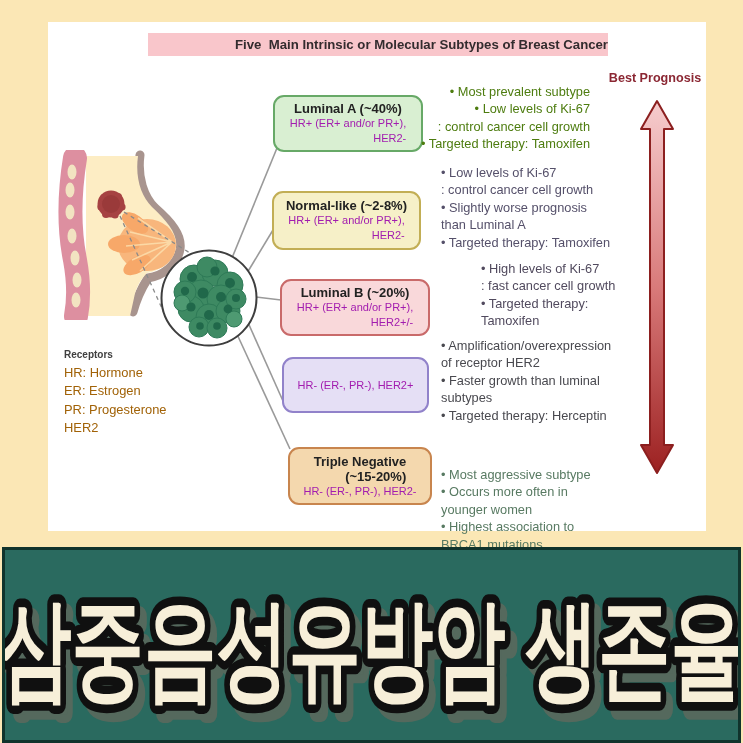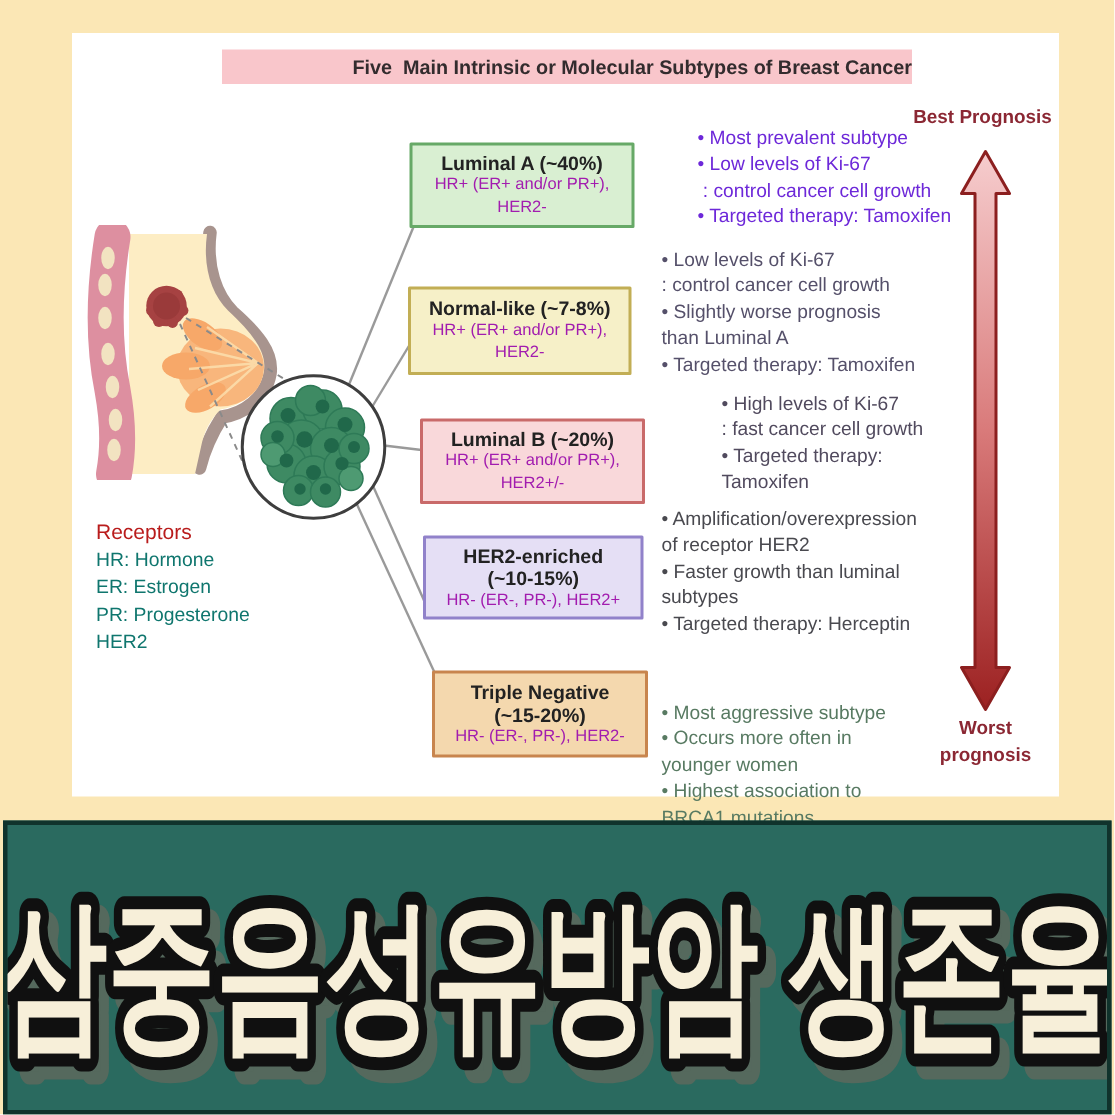--- a/index.html
+++ b/index.html
@@ -1,26 +1,26 @@
 <!DOCTYPE html>
 <html><head>
 <meta charset="utf-8">
 <style>
   html,body{margin:0;padding:0;}
   .stage{position:relative;width:743px;height:743px;background:#fbe7b5;overflow:hidden;font-family:"Liberation Sans",sans-serif;}
   .panel{position:absolute;left:48px;top:22px;width:658px;height:509px;background:#ffffff;}
   .titlebar{position:absolute;left:148px;top:33px;width:460px;height:23px;background:#f9c6cb;color:#332c2e;font-weight:bold;font-size:13.2px;line-height:23px;text-align:right;white-space:pre;}
-  .box{position:absolute;border:2px solid #888;border-radius:1px;display:flex;flex-direction:column;justify-content:center;align-items:center;text-align:center;}
+  .box{position:absolute;border:2px solid #888;border-radius:11px;display:flex;flex-direction:column;justify-content:center;align-items:center;text-align:right;}
   .box-title{font-weight:bold;font-size:13px;line-height:15px;color:#222;}
   .box-detail{font-size:11px;line-height:15px;color:#a21caf;}
   .pre{white-space:pre;}
   .notes{position:absolute;font-size:12.8px;line-height:17.4px;}
   .legend{position:absolute;left:64px;top:345px;}
-  .legend-head{font-weight:normal;font-size:14px;color:#b91c1c;line-height:19px;}
-  .legend-items{font-size:12.9px;color:#0f766e;line-height:18.3px;}
+  .legend-head{font-weight:bold;font-size:10px;color:#404040;line-height:19px;}
+  .legend-items{font-size:12.9px;color:#a16207;line-height:18.3px;}
   .prog{position:absolute;font-weight:bold;font-size:12.6px;color:#8b2733;text-align:center;line-height:15px;}
   svg{position:absolute;}
   .band{position:absolute;left:2px;top:547px;width:733px;height:190px;background:#2a6a5f;border:3px solid #10332c;border-bottom-width:6px;}
 </style>
 </head>
 <body>
 
 <div class="stage">
   <div class="panel"></div>
   <div class="titlebar">Five  Main Intrinsic or Molecular Subtypes of Breast Cancer</div>
@@ -103,41 +103,39 @@
         <circle cx="59" cy="79" r="3.8"></circle>
     </g>
   </svg>
 
   <div class="box" style="left: 273px; top: 95px; width: 146px; height: 53px; background: rgb(217, 239, 210); border-color: rgb(103, 169, 103);">
     <div class="box-title pre">Luminal A (~40%)</div>
     <div class="box-detail pre">HR+ (ER+ and/or PR+),
 HER2-</div>
   </div>
   <div class="box" style="left: 272px; top: 191px; width: 145px; height: 55px; background: rgb(246, 240, 200); border-color: rgb(194, 174, 85);">
-    <div class="box-title pre">Normal-like (~7-8%)</div>
+    <div class="box-title pre">Normal-like (~2-8%)</div>
     <div class="box-detail pre">HR+ (ER+ and/or PR+),
 HER2-</div>
   </div>
   <div class="box" style="left: 280px; top: 279px; width: 146px; height: 53px; background: rgb(249, 216, 218); border-color: rgb(201, 106, 106);">
     <div class="box-title pre">Luminal B (~20%)</div>
     <div class="box-detail pre">HR+ (ER+ and/or PR+),
 HER2+/-</div>
   </div>
   <div class="box" style="left: 282px; top: 357px; width: 143px; height: 52px; background: rgb(229, 223, 245); border-color: rgb(145, 130, 202);">
-    <div class="box-title pre">HER2-enriched
-(~10-15%)</div>
     <div class="box-detail pre">HR- (ER-, PR-), HER2+</div>
   </div>
   <div class="box" style="left: 288px; top: 447px; width: 140px; height: 54px; background: rgb(244, 216, 174); border-color: rgb(200, 133, 78);">
     <div class="box-title pre">Triple Negative
 (~15-20%)</div>
     <div class="box-detail pre">HR- (ER-, PR-), HER2-</div>
   </div>
 
-  <div class="notes pre" style="left: 465px; top: 83px; color: #6d28d9;">• Most prevalent subtype
+  <div class="notes pre" style="left: 421px; top: 83px; color: #4d7c0f; text-align: right;">• Most prevalent subtype
 • Low levels of Ki-67
  : control cancer cell growth
 • Targeted therapy: Tamoxifen</div>
   <div class="notes pre" style="left: 441px; top: 164px; color: rgb(85, 80, 106);">• Low levels of Ki-67
 : control cancer cell growth
 • Slightly worse prognosis
 than Luminal A
 • Targeted therapy: Tamoxifen</div>
   <div class="notes pre" style="left: 441px; top: 260px; color: rgb(81, 74, 94); margin-left: 40px;">• High levels of Ki-67
 : fast cancer cell growth
@@ -166,22 +164,20 @@
     <defs>
       <linearGradient id="ag" x1="0" y1="0" x2="0" y2="1">
         <stop offset="0" stop-color="#f6cdce"></stop>
         <stop offset="0.5" stop-color="#d97a7a"></stop>
         <stop offset="1" stop-color="#9c2121"></stop>
       </linearGradient>
     </defs>
     <path d="M23 3 L39 31 L30 31 L30 347 L39 347 L23 375 L7 347 L16 347 L16 31 L7 31 Z" fill="url(#ag)" stroke="#8c1f1f" stroke-width="2" stroke-linejoin="round"></path>
   </svg>
   <div class="prog" style="left:595px;top:71px;width:120px">Best Prognosis</div>
-  <div class="prog pre" style="left:607px;top:476px;width:100px;line-height:18px">Worst
-prognosis</div>
 
   <div class="band">
 
     <svg style="left:0;top:0" width="733" height="190" viewBox="0 0 733 190">
       <g transform="translate(366,137) scale(0.67,1.02)">
         <text text-anchor="middle" font-size="108" font-weight="bold" fill="#55695d" stroke="#55695d" stroke-width="17" paint-order="stroke" stroke-linejoin="round" transform="translate(10,9)">삼중음성유방암 생존율</text>
         <text text-anchor="middle" font-size="108" font-weight="bold" fill="#f7efd9" stroke="#101010" stroke-width="17" paint-order="stroke" stroke-linejoin="round">삼중음성유방암 생존율</text>
       </g>
     </svg>
   </div>

